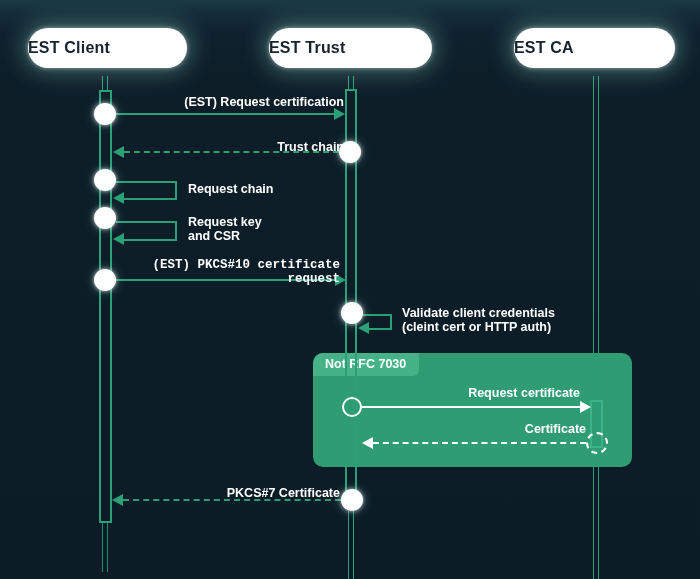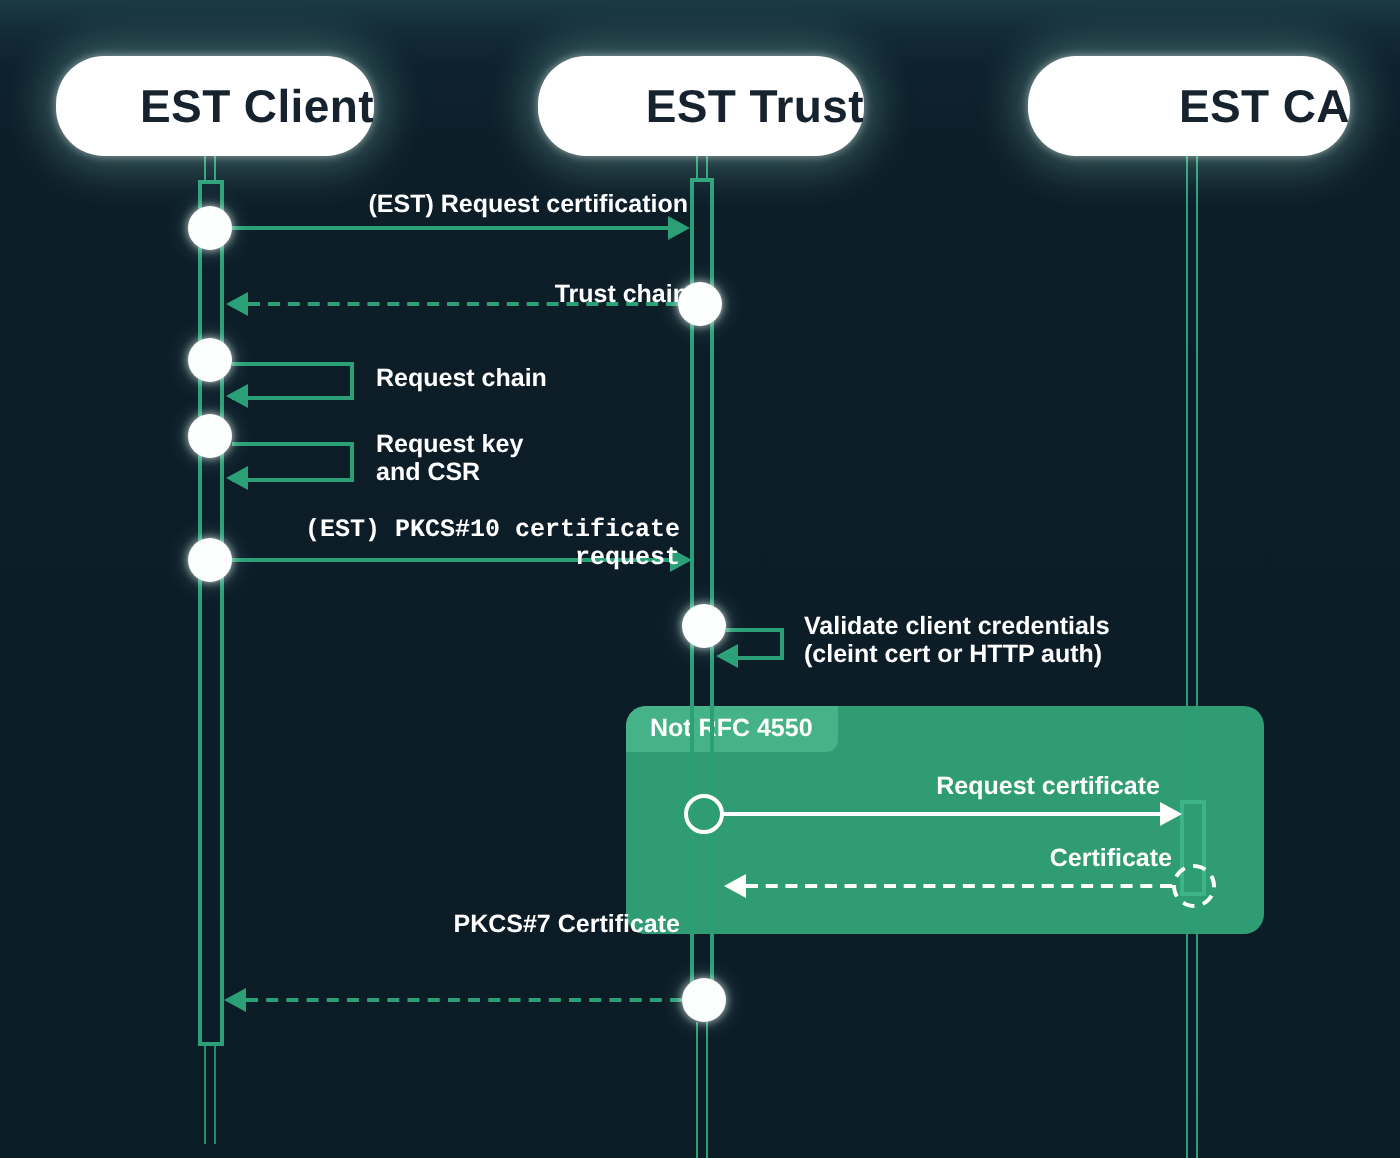--- a/index.html
+++ b/index.html
@@ -14,26 +14,26 @@
   html,body{margin:0;padding:0;}
   .stage{
     position:relative;
     width:700px;height:579px;
     overflow:hidden;
     background:linear-gradient(180deg,#1b3a44 0%,#132b36 16px,#0e222e 34px,#0d1e29 70px,#0c1c27 100%);
     font-family:"Liberation Sans","DejaVu Sans",sans-serif;
   }
   
   .pill{
-    position:absolute;top:28px;height:50px;
+    position:absolute;top:28px;height:40px;
     background:var(--pill-fill);
     border-radius:24px;
-    display:flex;align-items:center;justify-content:flex-end;
+    display:flex;align-items:center;justify-content:flex-start;
     color:var(--pill-text);
-    font-size:23px;font-weight:700;letter-spacing:.2px;
+    font-size:16px;font-weight:700;letter-spacing:.2px;
     box-shadow:0 0 5px rgba(255,255,255,.5),0 0 22px 6px rgba(160,235,215,.30);
     z-index:6;
   }
   .pill.client{left:28px;width:159px;}
   .pill.server{left:269px;width:163px;}
   .pill.ca{left:514px;width:161px;}
   
   .lifeline{
     position:absolute;width:6px;box-sizing:border-box;
     border-left:1px solid var(--line-teal);
@@ -99,21 +99,21 @@
     white-space:pre-line;text-align:right;z-index:7;
   }
   .msg.lefted{text-align:left;}
 </style>
 </head>
 <body>
 
 <div class="stage">
 
   <div class="frame">
-    <div class="frame-tab">Not RFC 4550</div>
+    <div class="frame-tab">Not RFC 7030</div>
   </div>
 
   <div class="lifeline" style="left:102px;top:76px;height:15px;"></div>
   <div class="lifeline" style="left:102px;top:523px;height:49px;opacity:.85;"></div>
   <div class="lifeline" style="left:348px;top:76px;height:14px;"></div>
   <div class="lifeline" style="left:348px;top:511px;height:68px;"></div>
   <div class="lifeline" style="left:593px;top:76px;height:503px;"></div>
 
   <div class="activation" style="left:99px;top:90px;width:13px;height:433px;"></div>
   <div class="activation" style="left:345px;top:89px;width:12px;height:411px;"></div>
@@ -156,21 +156,21 @@
 (cleint cert or HTTP auth)</div>
 
   <div class="msg" style="left:362px;width:218px;top:387px;">Request certificate</div>
   <div class="aline white" style="left:361px;top:406px;width:219px;"></div>
   <div class="head right white" style="left:580px;top:401px;"></div>
 
   <div class="msg" style="left:373px;width:213px;top:423px;">Certificate</div>
   <div class="aline dash white" style="left:373px;top:442px;width:213px;"></div>
   <div class="head left white" style="left:362px;top:437px;"></div>
 
-  <div class="msg" style="left:110px;width:230px;top:456px;">PKCS#7 Certificate</div>
+  <div class="msg" style="left:110px;width:230px;top:487px;">PKCS#7 Certificate</div>
   <div class="aline dash" style="left:123px;top:499px;width:218px;"></div>
   <div class="head left" style="left:112px;top:494px;"></div>
 
   <div class="node" style="left:94px;top:103px;"></div>
   <div class="node" style="left:94px;top:169px;"></div>
   <div class="node" style="left:94px;top:207px;"></div>
   <div class="node" style="left:94px;top:269px;"></div>
   <div class="node" style="left:339px;top:141px;"></div>
   <div class="node" style="left:341px;top:302px;"></div>
   <div class="node open" style="left:342px;top:397px;"></div>

